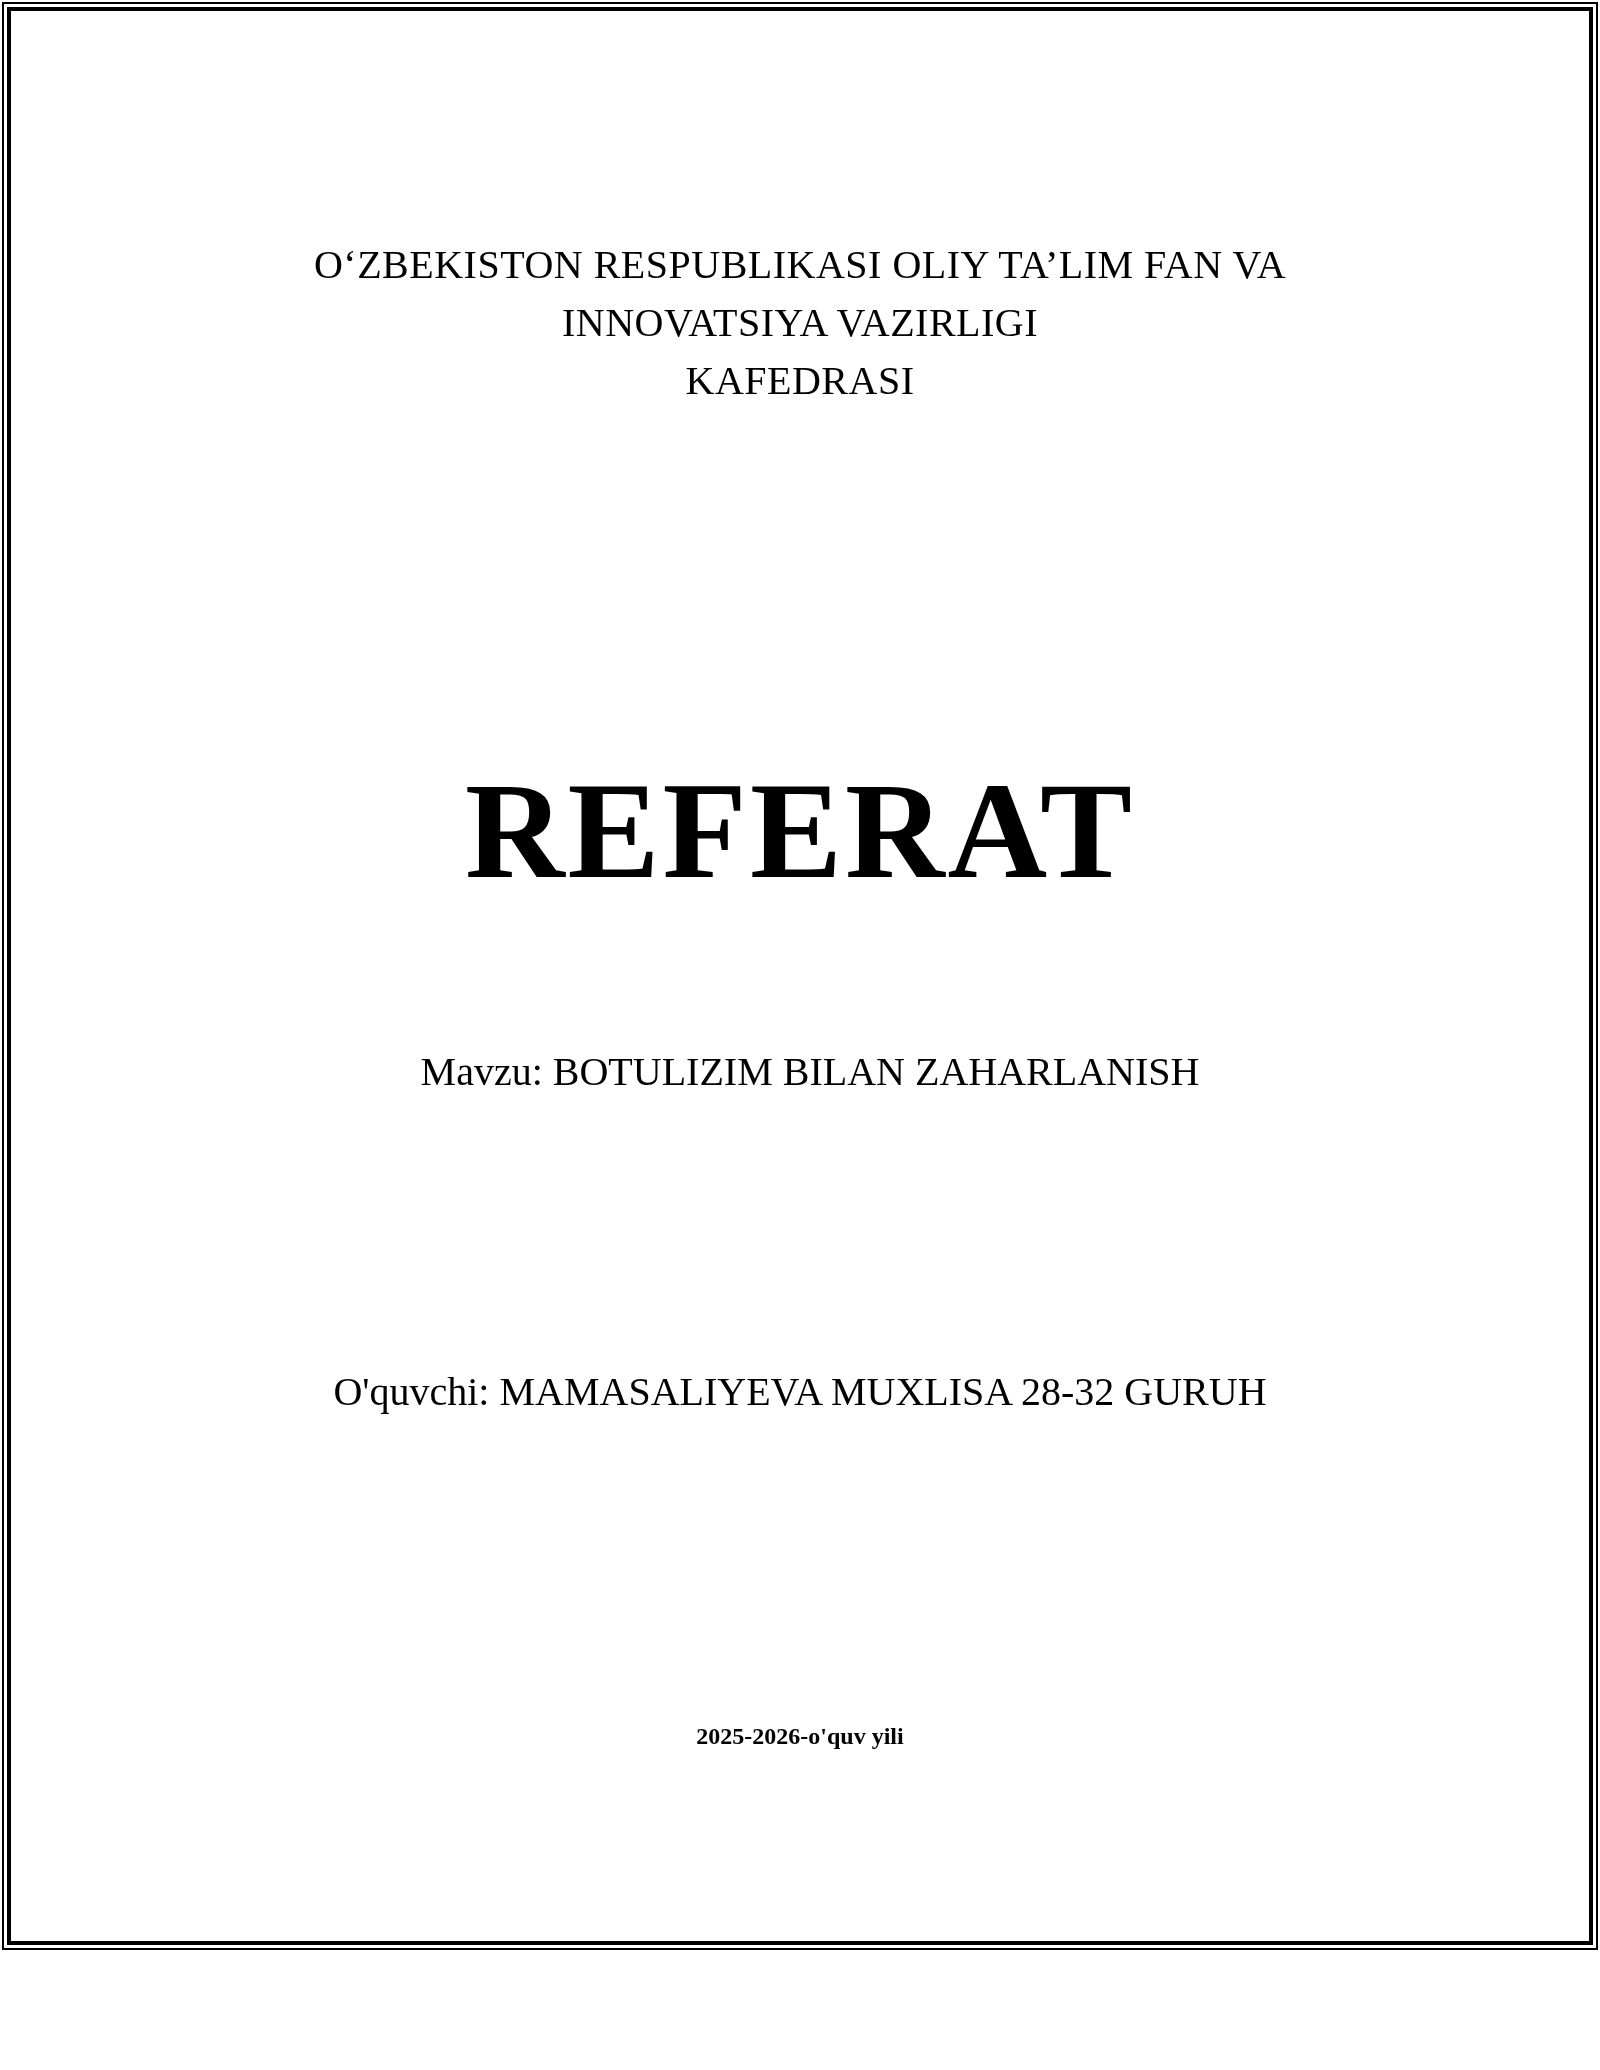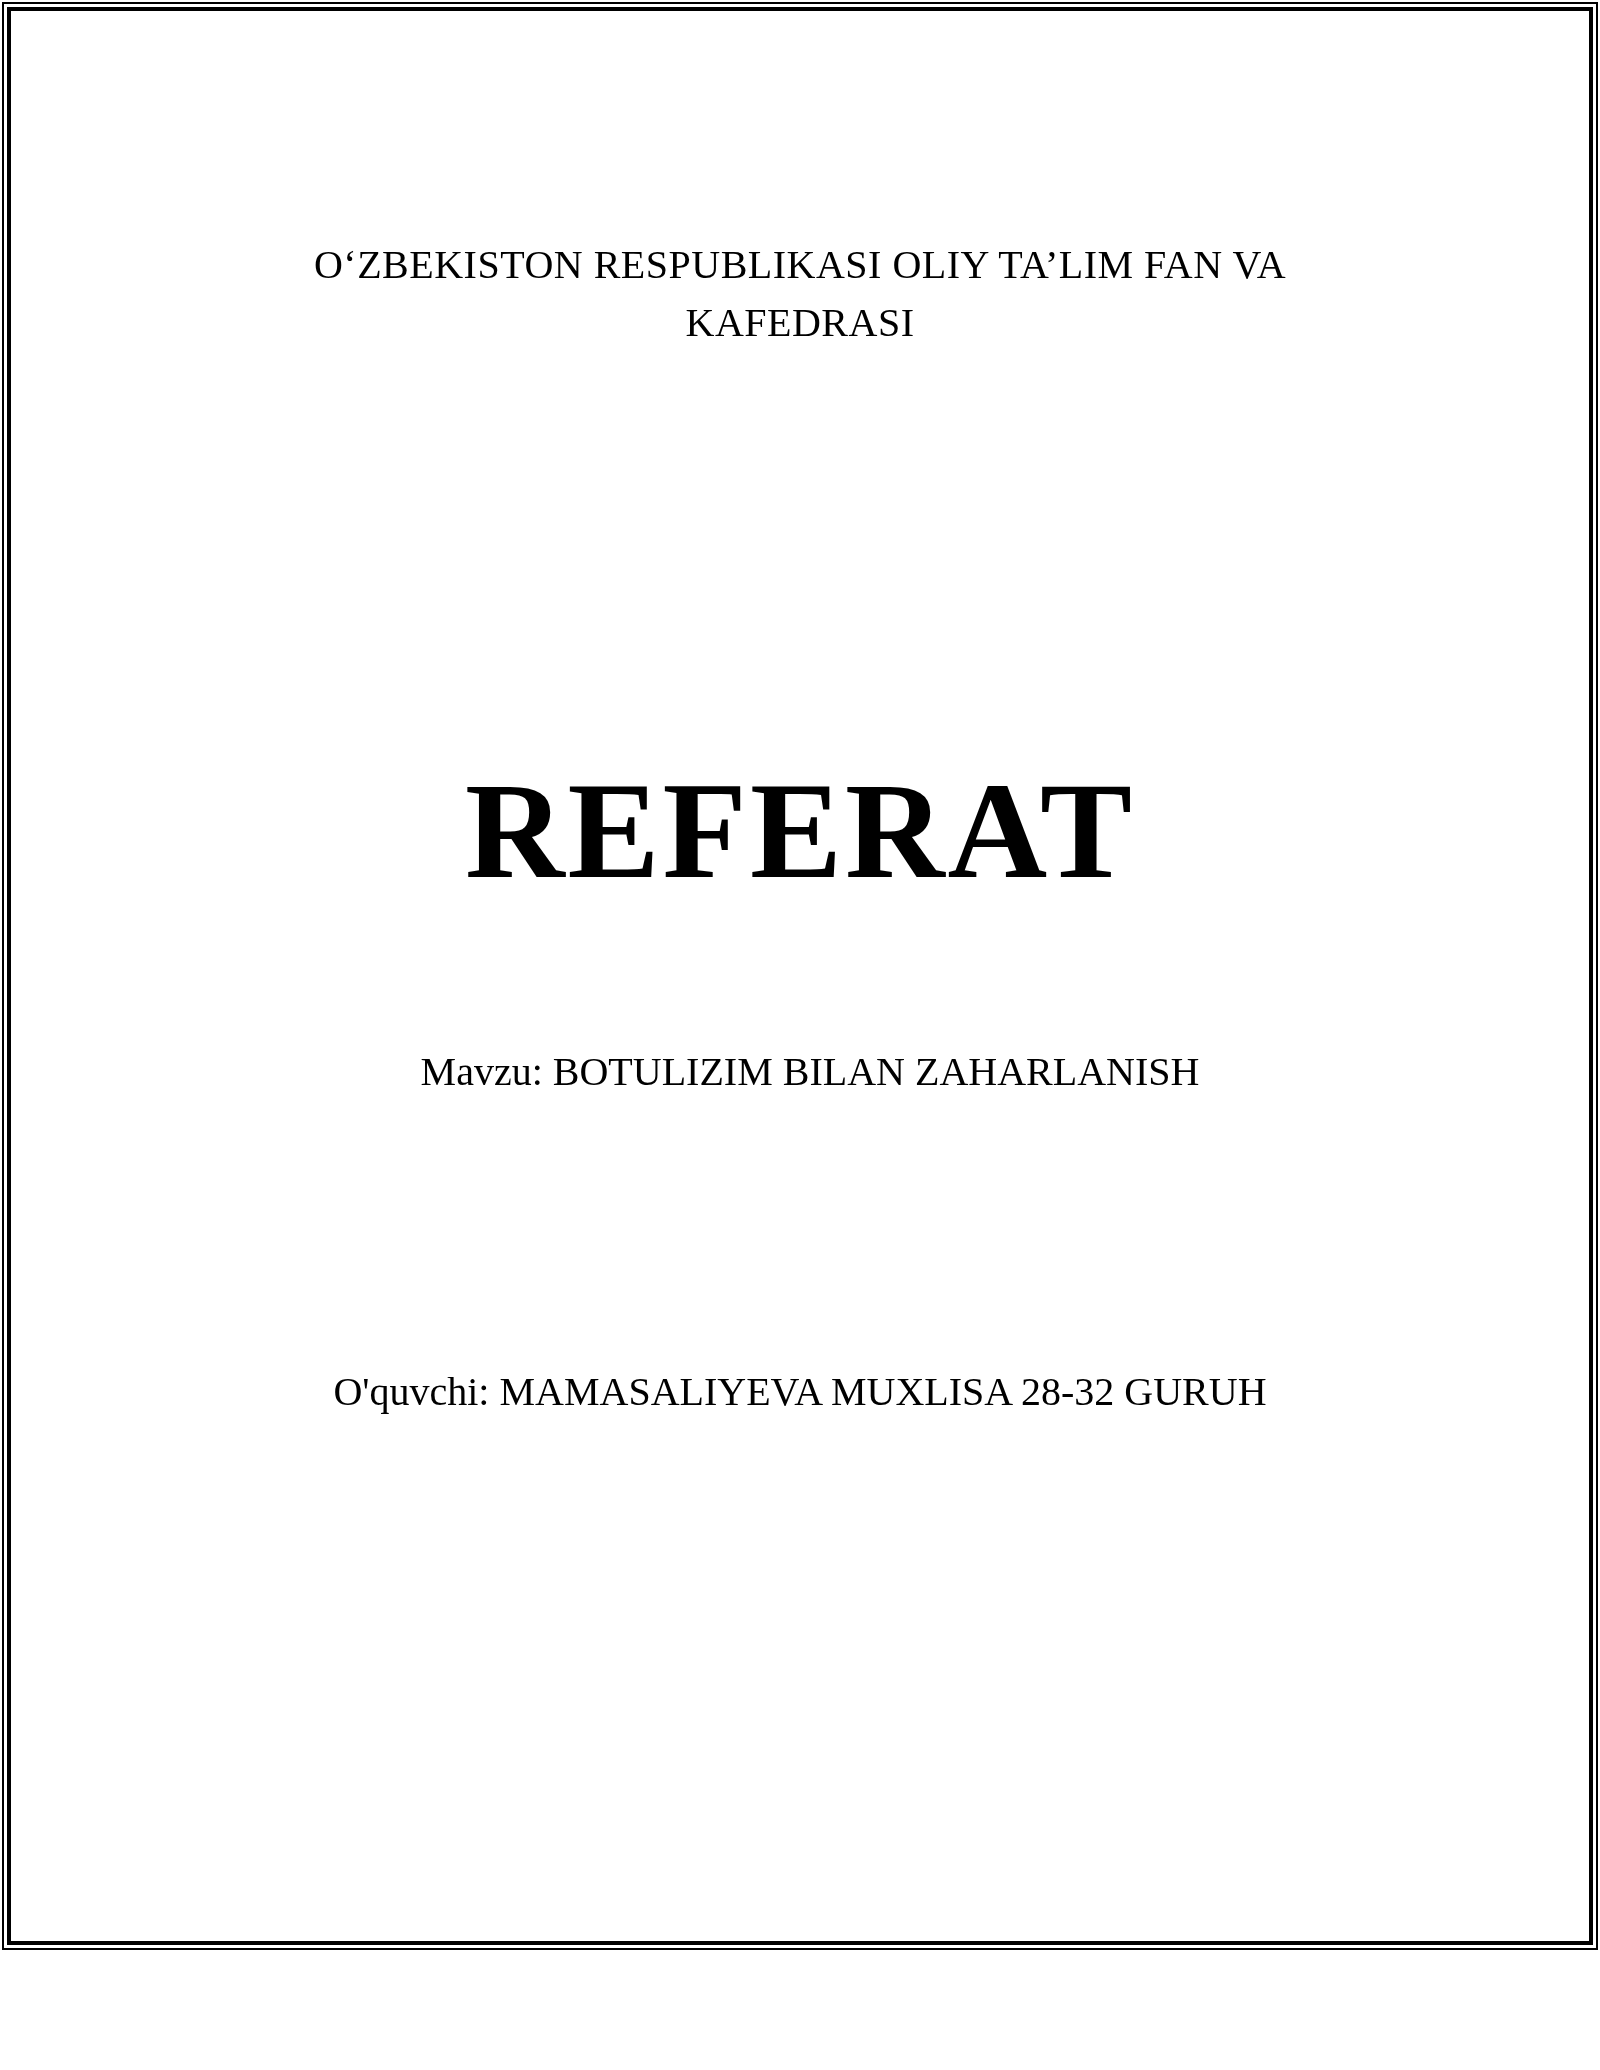--- a/index.html
+++ b/index.html
@@ -72,23 +72,25 @@
 </head>
 <body>
 
 <div class="page">
 
   <div class="outer-frame"></div>
   <div class="inner-frame"></div>
 
   <div class="center-block ministry-header">
     <div>O‘ZBEKISTON RESPUBLIKASI OLIY TA’LIM FAN VA</div>
+    <div>INNOVATSIYA VAZIRLIGI</div>
     <div>KAFEDRASI</div>
   </div>
 
   <h1 class="center-block doc-title">REFERAT</h1>
 
   <div class="center-block topic-line">Mavzu: BOTULIZIM BILAN ZAHARLANISH</div>
 
   <div class="center-block student-line">O'quvchi: MAMASALIYEVA MUXLISA 28-32 GURUH</div>
 
+  <div class="center-block year-line">2025-2026-o'quv yili</div>
 
 </div>
 
 </body></html>

